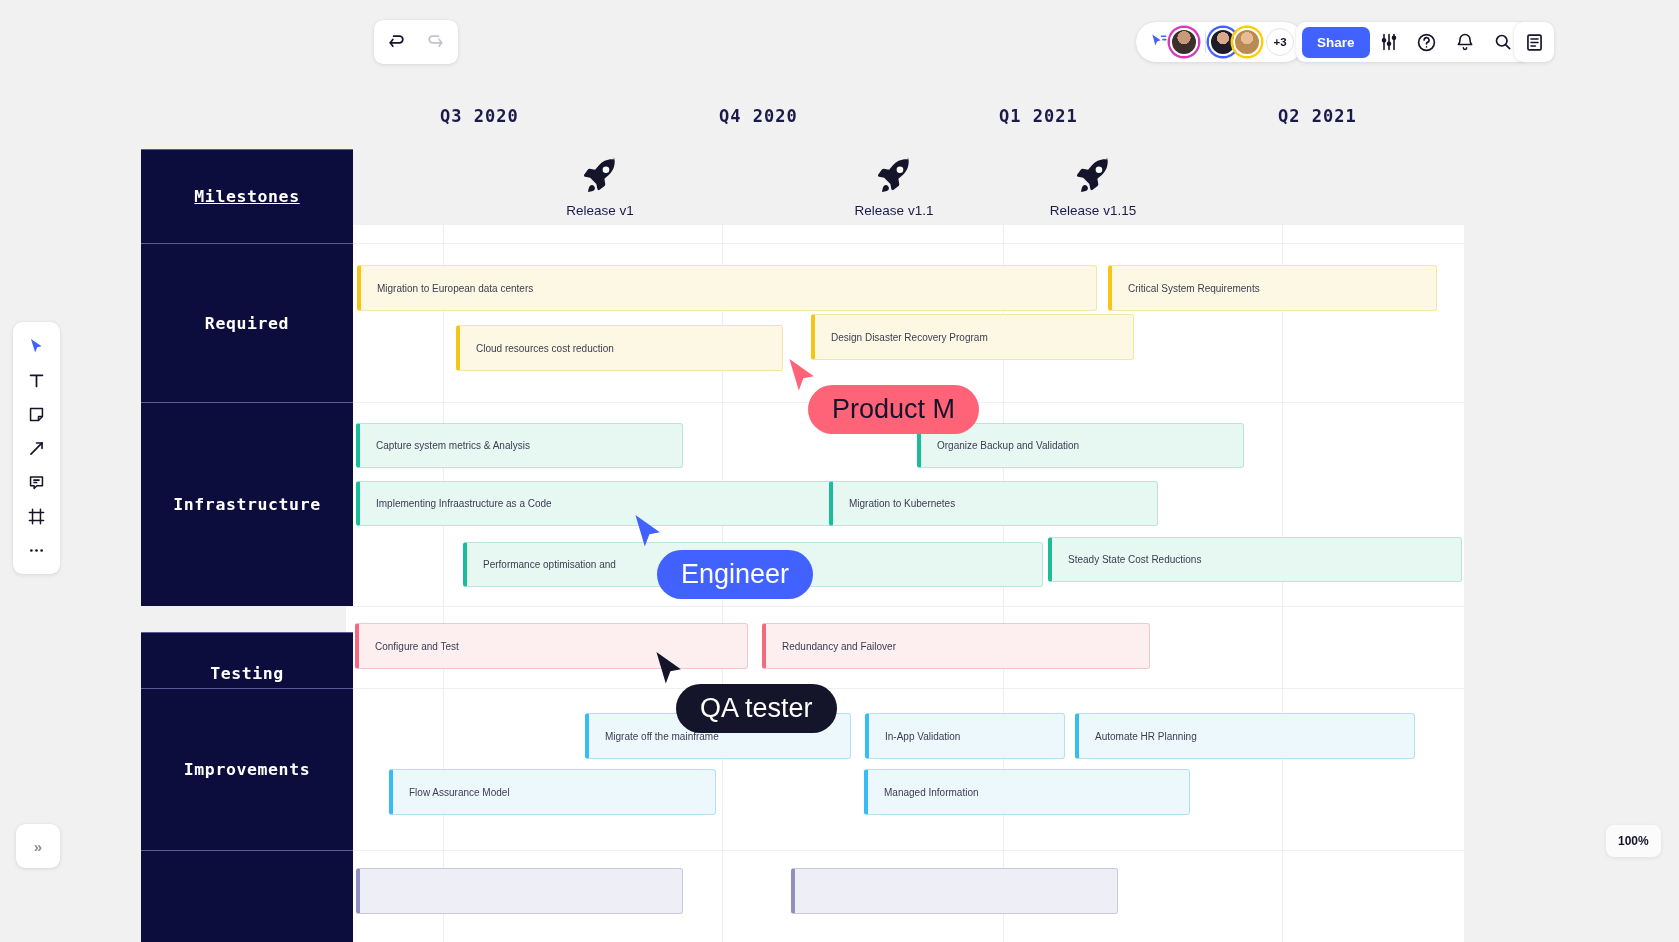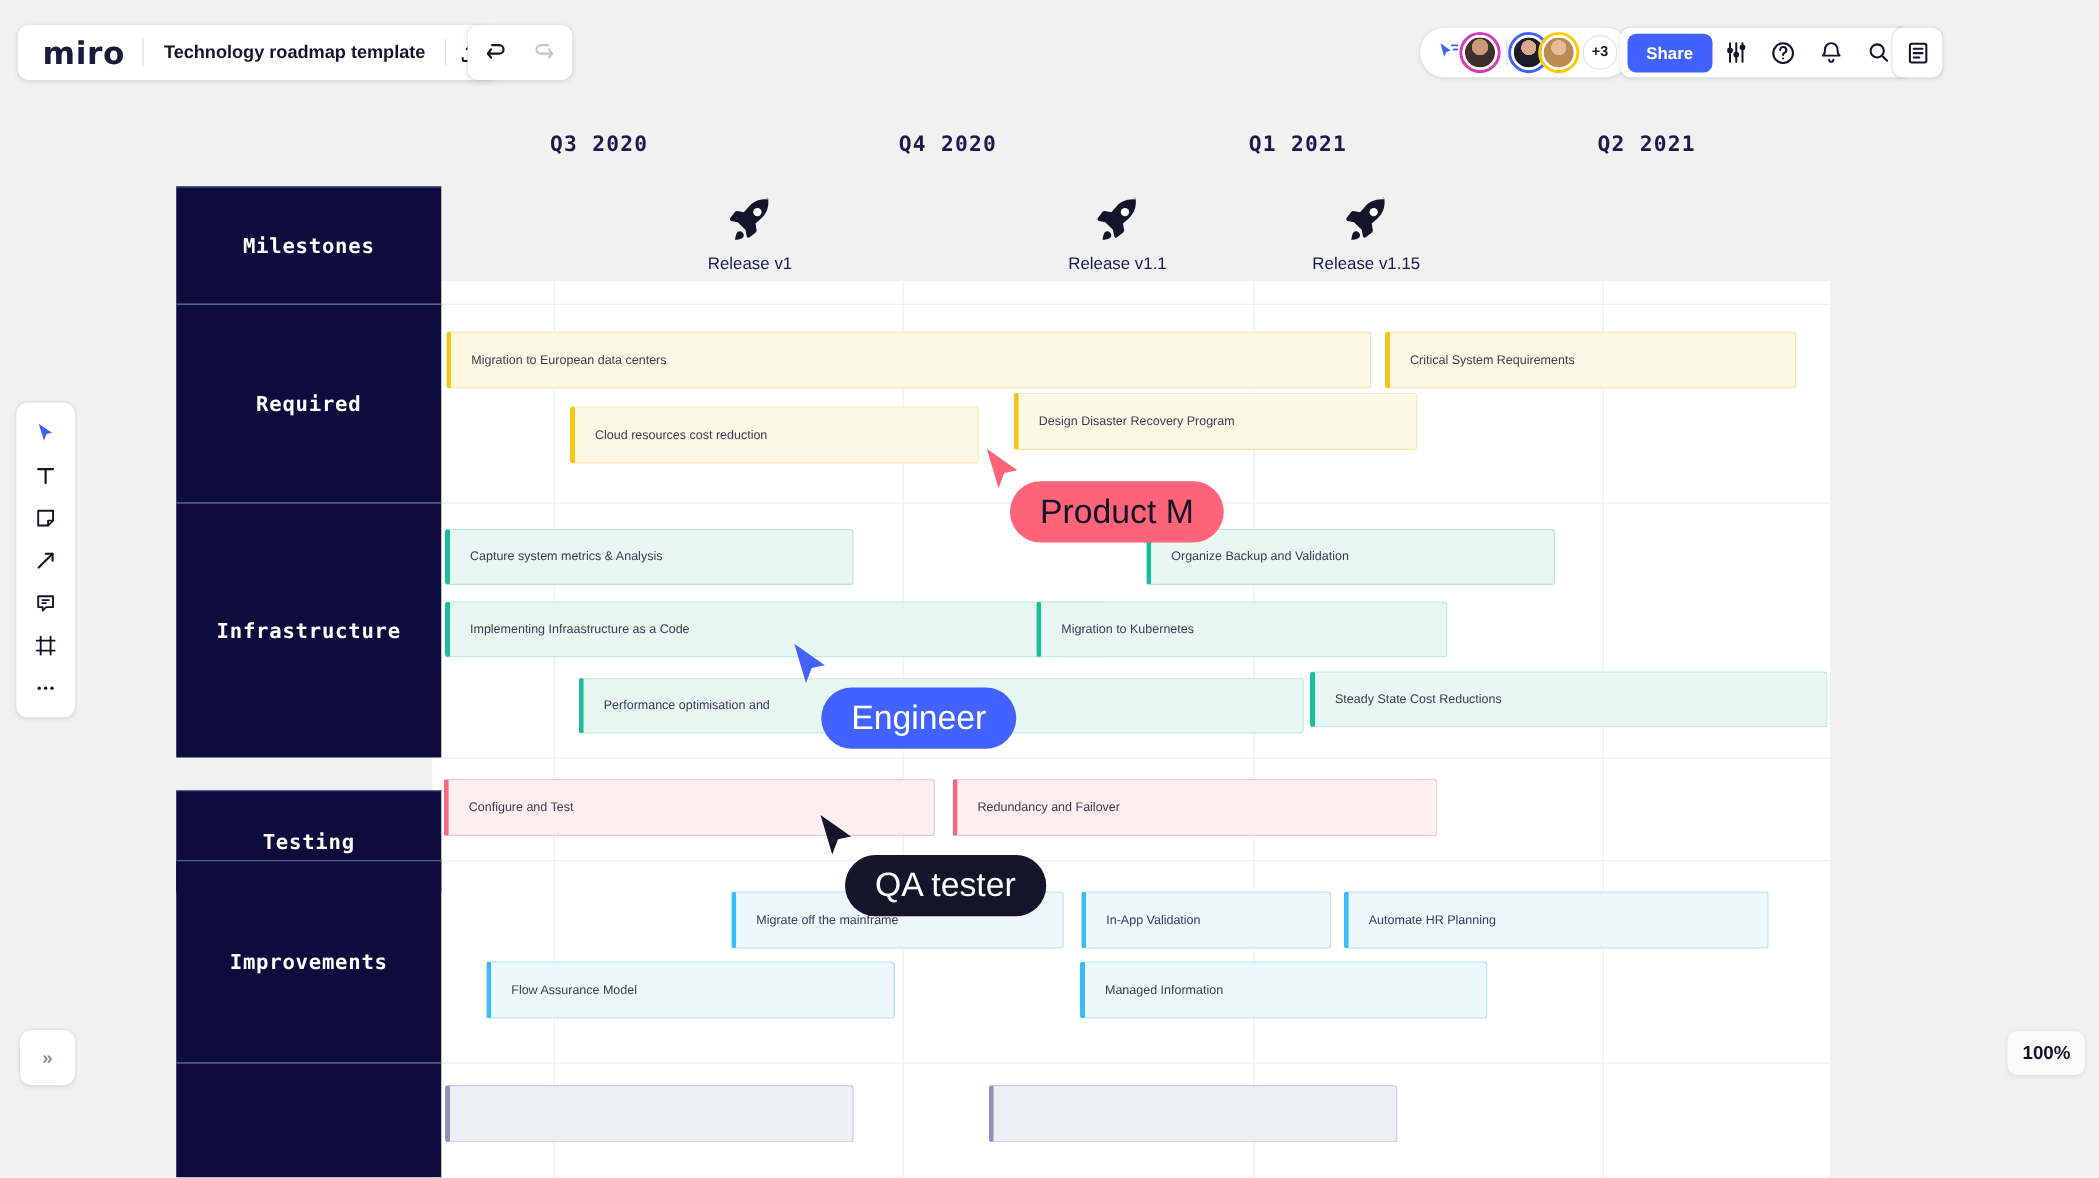--- a/index.html
+++ b/index.html
@@ -93,21 +93,21 @@
     position: absolute; left: 16px; top: 824px;
     width: 44px; height: 44px; background: #fff; border-radius: 9px;
     display: flex; align-items: center; justify-content: center;
     box-shadow: 0 1px 4px rgba(20,20,43,.10), 0 0 1px rgba(20,20,43,.10);
     color: #8b8ba0; font-size: 15px; font-weight: bold; cursor: pointer;
     z-index: 40;
   }
   #zoom-pill {
     position: absolute; left: 1606px; top: 825px;
     background: #fbfbfc; border-radius: 8px; padding: 9px 12px;
-    font-size: 15px; font-weight: bold; color: #14142b;
+    font-size: 12px; font-weight: bold; color: #14142b;
     box-shadow: 0 1px 4px rgba(20,20,43,.08);
     z-index: 40;
   }
 
   
   #roadmap { position: absolute; left: 0; top: 0; width: 1679px; height: 942px; }
 
   .quarter-label {
     position: absolute; top: 106px;
     font-family: "DejaVu Sans Mono", monospace;
@@ -178,21 +178,21 @@
         <div class="vgrid" style="left: 722px;"></div>
         <div class="vgrid" style="left: 1003px;"></div>
         <div class="vgrid" style="left: 1282px;"></div>
         <div class="hgrid" style="top: 243px;"></div>
         <div class="hgrid" style="top: 402px;"></div>
         <div class="hgrid" style="top: 606px;"></div>
         <div class="hgrid" style="top: 688px;"></div>
         <div class="hgrid" style="top: 850px;"></div>
       </div>
     <div id="lane-layer">
-        <div class="row-label" style="top: 149px; height: 94px; background: rgb(13, 13, 61);">Milestones</div>
+        <div class="row-label" style="top: 149px; height: 94px; background: rgb(13, 13, 61); text-decoration: underline;">Milestones</div>
         <div class="row-label" style="top: 243px; height: 159px; background: rgb(13, 13, 61);">Required</div>
         <div class="row-label" style="top: 402px; height: 204px; background: rgb(13, 13, 61);">Infrastructure</div>
         <div class="row-label" style="top: 632px; height: 82px; background: rgb(13, 13, 61);">Testing</div>
         <div class="row-label" style="top: 688px; height: 162px; background: rgb(13, 13, 61);">Improvements</div>
         <div class="row-label" style="top: 850px; height: 92px; background: rgb(13, 13, 61);"></div>
       </div>
     <div id="quarter-layer">
         <div class="quarter-label" style="left: 440px;">Q3 2020</div>
         <div class="quarter-label" style="left: 719px;">Q4 2020</div>
         <div class="quarter-label" style="left: 999px;">Q1 2021</div>
@@ -262,33 +262,20 @@
           <div class="cur" style="left: 653px; top: 650px;"><svg width="34" height="38" viewBox="0 0 24 28" fill="#14142b">
               <path d="M2 1.5l18 12.6-7.7 1.6-3.4 9z"></path>
             </svg></div>
           <div class="tag" style="left: 676px; top: 684px; background: rgb(20, 20, 43); color: rgb(255, 255, 255);">QA tester</div>
         </div>
       </div>
   </div>
 
   <div id="topbar">
 
-    <div class="bar-pill" id="board-pill">
-      <div id="miro-logo">miro</div>
-      <div class="vsep"></div>
-      <div id="board-title">Technology roadmap template</div>
-      <div class="vsep"></div>
-      <div class="icon-btn">
-        <svg width="19" height="19" viewBox="0 0 24 24" fill="none" stroke="#14142b" stroke-width="2" stroke-linecap="round" stroke-linejoin="round">
-          <path d="M12 16V4"></path>
-            <path d="M8 8l4-4 4 4"></path>
-            <path d="M4 17v2a1 1 0 0 0 1 1h14a1 1 0 0 0 1-1v-2"></path>
-        </svg>
-      </div>
-    </div>
 
     <div class="bar-pill" id="undo-pill">
       <div class="icon-btn">
         <svg width="20" height="20" viewBox="0 0 24 24" fill="none" stroke="#14142b" stroke-width="2.1" stroke-linecap="round" stroke-linejoin="round">
           <path d="M4 13h11a4 4 0 0 0 0-8H8"></path>
             <path d="M7 9l-3 4 3 4"></path>
         </svg>
       </div>
       <div class="icon-btn">
         <svg width="20" height="20" viewBox="0 0 24 24" fill="none" stroke="#c3c3cf" stroke-width="2.1" stroke-linecap="round" stroke-linejoin="round">

